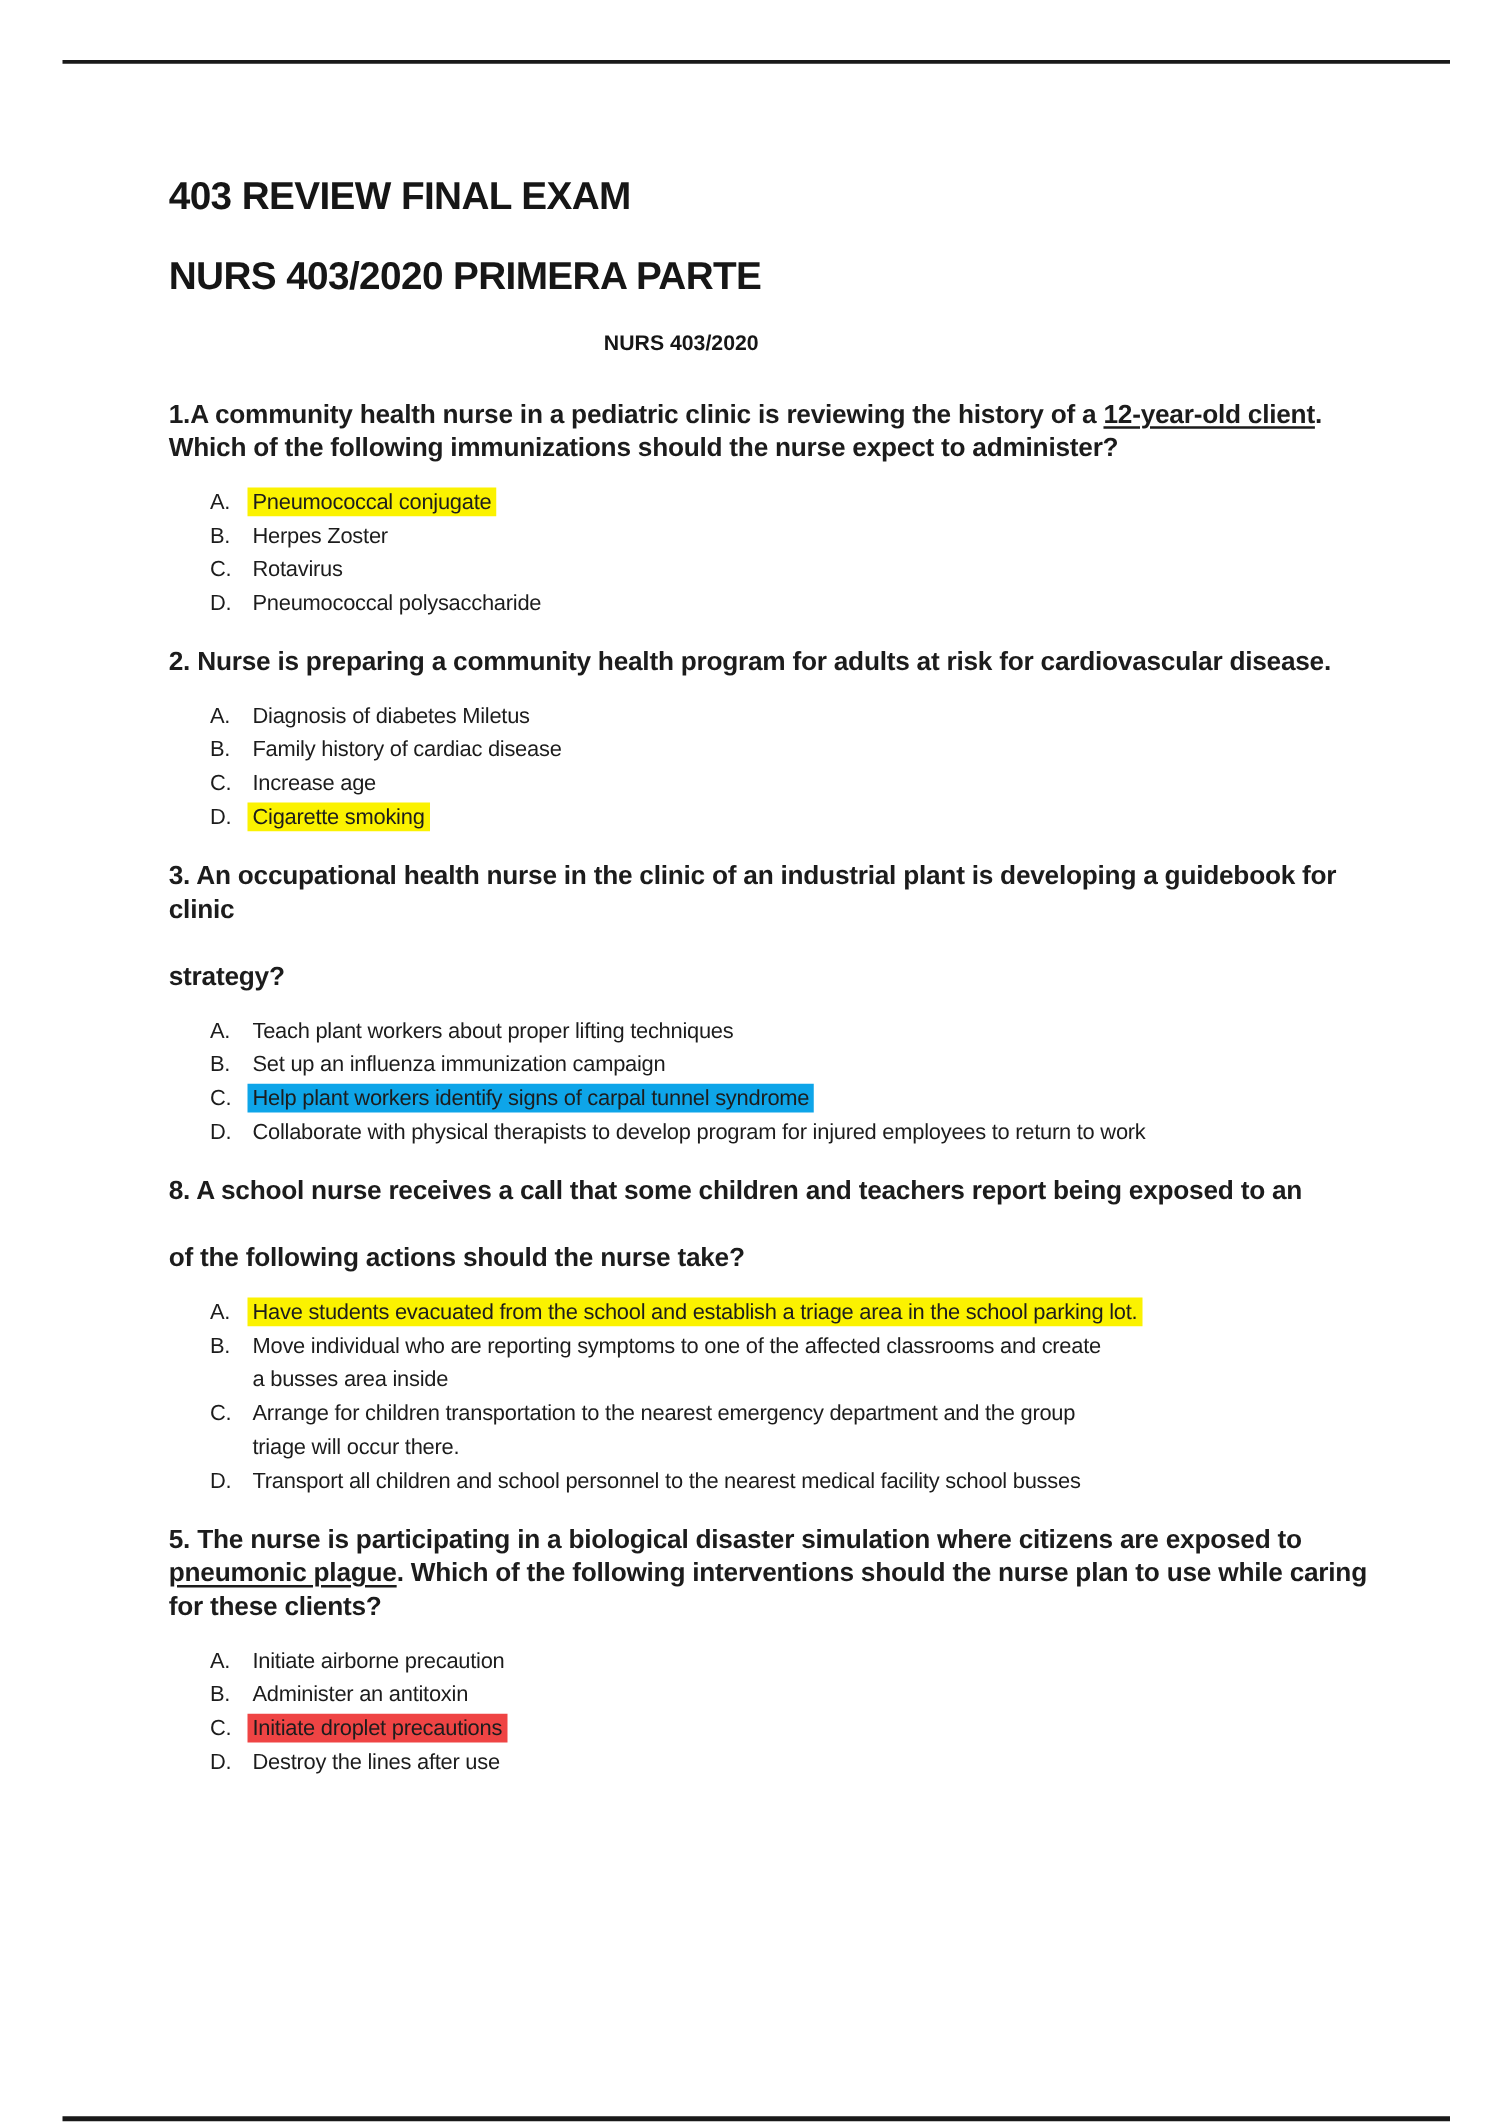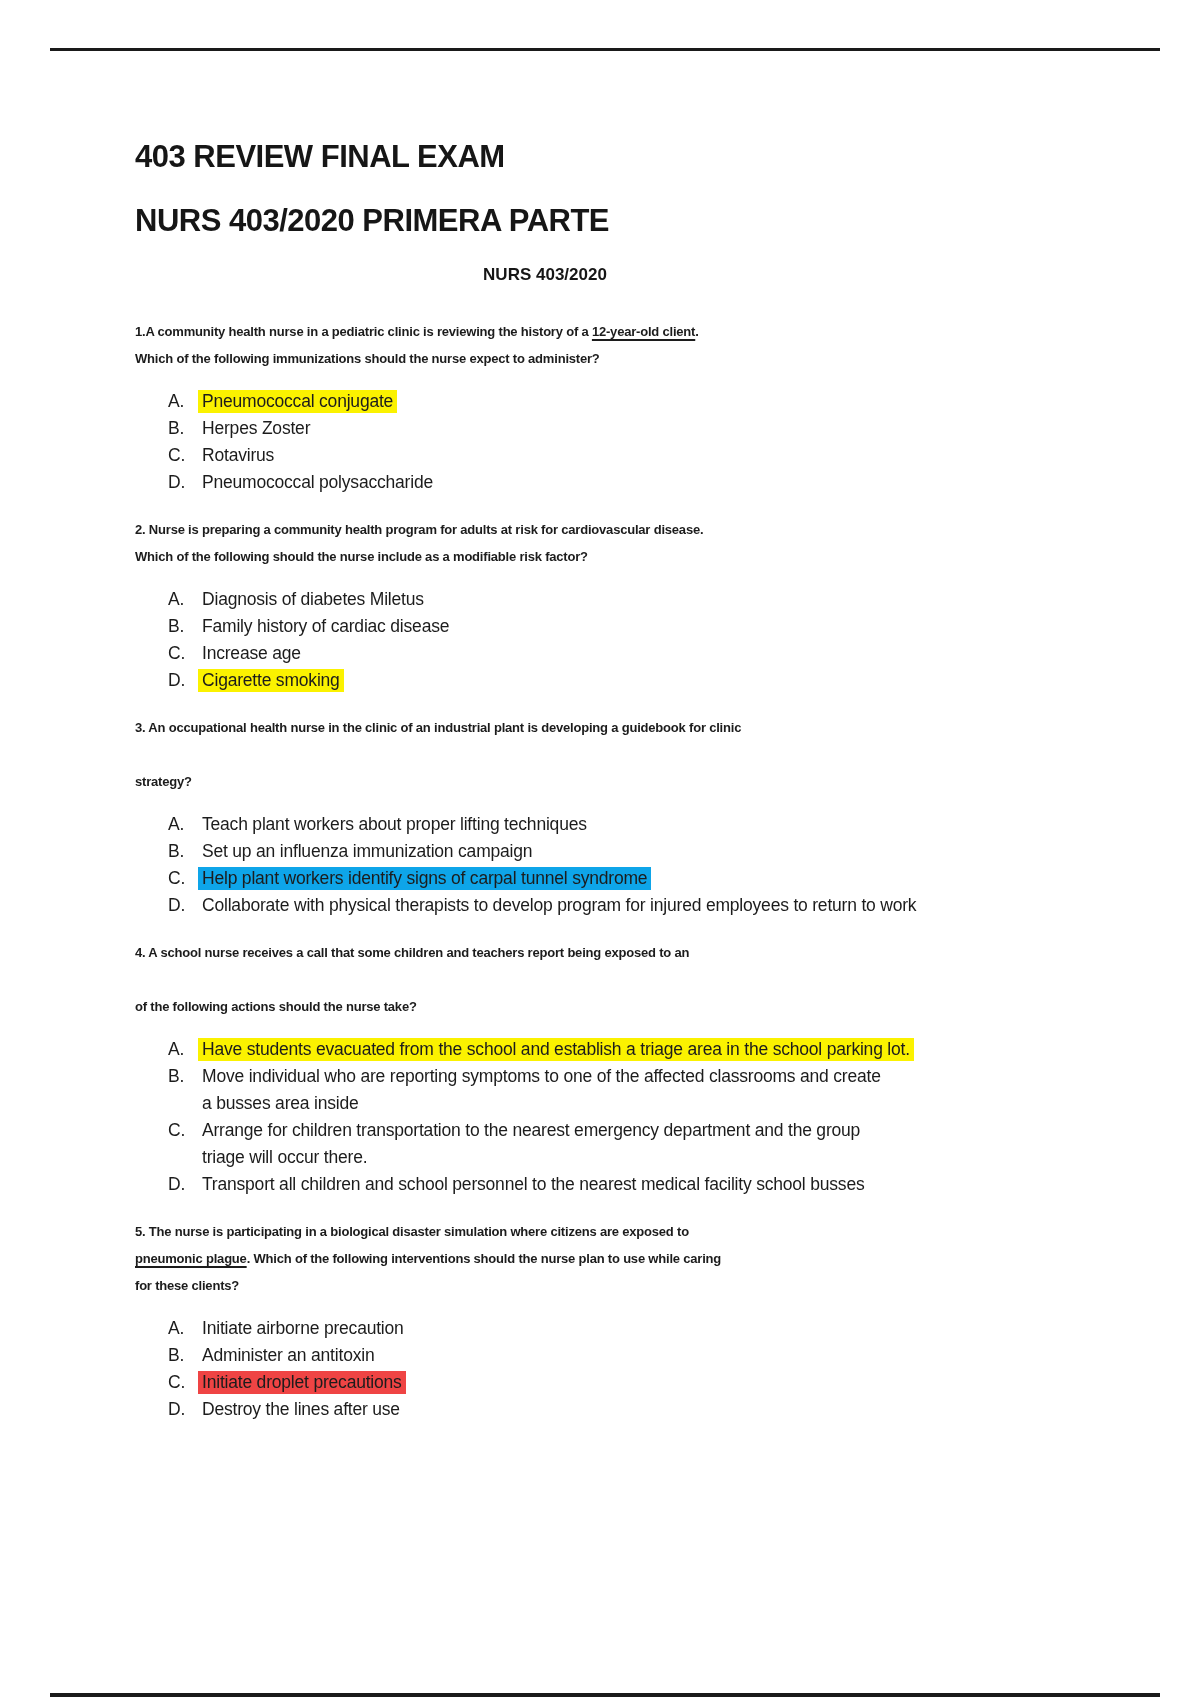--- a/index.html
+++ b/index.html
@@ -55,21 +55,21 @@
     text-align: center;
     font-size: 17px;
     line-height: 27px;
     font-weight: 700;
     color: #161616;
   }
 
   .question-block { margin: 0; }
   .question-text {
     margin: 0 0 16px 0;
-    font-size: 13px;
+    font-size: 21px;
     line-height: 27px;
     font-weight: 700;
     letter-spacing: -0.2px;
     color: #1c1c1c;
   }
   .underlined-phrase {
     text-decoration: underline;
     text-decoration-thickness: 2px;
     text-underline-offset: 3px;
   }
@@ -126,21 +126,21 @@
               <span class="option-letter">C.</span>
               <span class="option-text"><span>Rotavirus</span></span>
             </div>
             <div class="option-row">
               <span class="option-letter">D.</span>
               <span class="option-text"><span>Pneumococcal polysaccharide</span></span>
             </div>
           </div>
         </div>
         <div class="question-block">
-          <p class="question-text"><span>2. Nurse is preparing a community health program for adults at risk for cardiovascular disease.</span><br><span>Which of the following should the nurse include as a modifiable risk factor?</span></p>
+          <p class="question-text"><span>2. Nurse is preparing a community health program for adults at risk for cardiovascular disease.</span><br></p>
           <div class="options-list">
             <div class="option-row">
               <span class="option-letter">A.</span>
               <span class="option-text"><span>Diagnosis of diabetes Miletus</span></span>
             </div>
             <div class="option-row">
               <span class="option-letter">B.</span>
               <span class="option-text"><span>Family history of cardiac disease</span></span>
             </div>
             <div class="option-row">
@@ -168,21 +168,21 @@
               <span class="option-letter">C.</span>
               <span class="option-text"><span class="hl" style="background: #0ea5e9;"><span>Help plant workers identify signs of carpal tunnel syndrome</span></span></span>
             </div>
             <div class="option-row">
               <span class="option-letter">D.</span>
               <span class="option-text"><span>Collaborate with physical therapists to develop program for injured employees to return to work</span></span>
             </div>
           </div>
         </div>
         <div class="question-block">
-          <p class="question-text"><span>4. A school nurse receives a call that some children and teachers report being exposed to an</span><br><br><span>of the following actions should the nurse take?</span></p>
+          <p class="question-text"><span>8. A school nurse receives a call that some children and teachers report being exposed to an</span><br><br><span>of the following actions should the nurse take?</span></p>
           <div class="options-list">
             <div class="option-row">
               <span class="option-letter">A.</span>
               <span class="option-text"><span class="hl" style="background: rgb(251, 242, 0);"><span>Have students evacuated from the school and establish a triage area in the school parking lot.</span></span></span>
             </div>
             <div class="option-row">
               <span class="option-letter">B.</span>
               <span class="option-text"><span>Move individual who are reporting symptoms to one of the affected classrooms and create</span><br><span>a busses area inside</span></span>
             </div>
             <div class="option-row">

